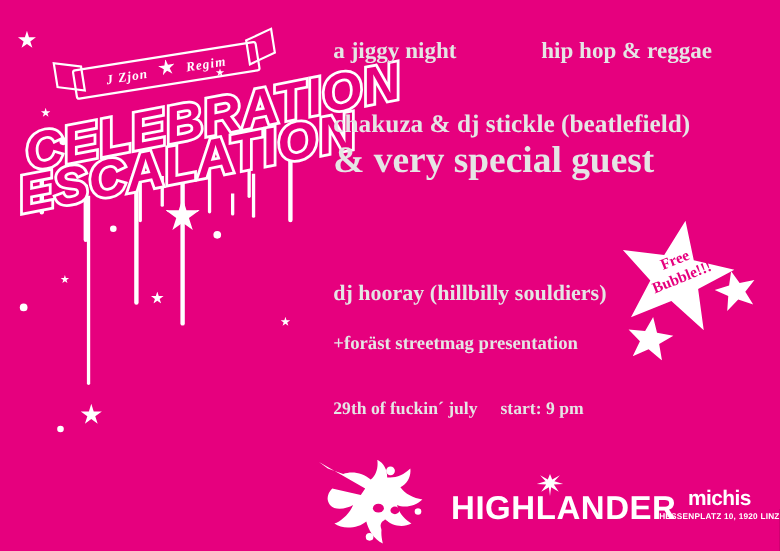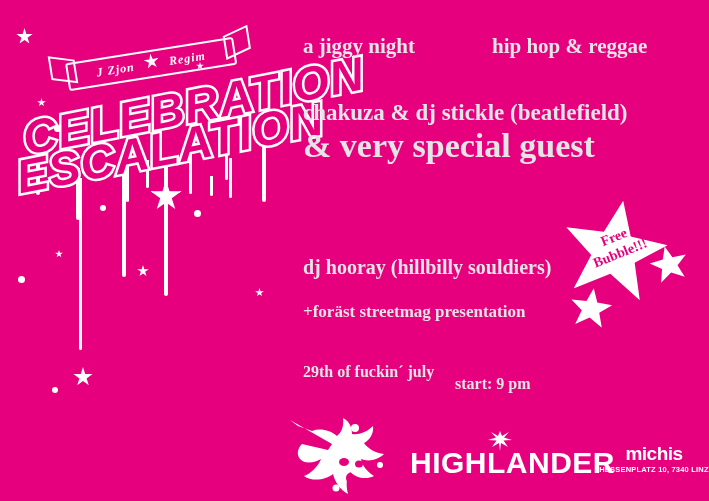--- a/index.html
+++ b/index.html
@@ -133,21 +133,21 @@
     white-space: nowrap;
   }
   #tagline-1 { left: 303px; top: 34px; font-size: 21px; }
   #tagline-2 { left: 492px; top: 34px; font-size: 21px; }
   #lineup-1  { left: 303px; top: 100px; font-size: 23px; }
   #lineup-2  { left: 303px; top: 127px; font-size: 34px; }
   #dj-1      { left: 303px; top: 229px; font-size: 22px; }
   #dj-2      { left: 303px; top: 256px; font-size: 20px; }
   #presenter { left: 303px; top: 302px; font-size: 17px; }
   #datetime-1 { left: 303px; top: 363px; font-size: 16px; }
-  #datetime-2 { left: 455px; top: 363px; font-size: 16px; margin-top: 12px; }
+  #datetime-2 { left: 455px; top: 363px; font-size: 16px; }
 
   
   #bubble-cluster {
     position: absolute;
     left: 554px;
     top: 198px;
     width: 150px;
     height: 140px;
   }
   #bubble-star-main {
@@ -345,18 +345,18 @@
 
     <div id="highlander-logo">
       <svg id="highlander-leaf" viewBox="0 0 26 20">
         <path fill="#ffffff" d="M13,20 L12,12 L5,16 L9.5,9.5 L1,9 L9,6.5 L4,1 L11,5 L13,0 L15,5 L22,1 L17,6.5 L25,9 L16.5,9.5 L21,16 L14,12 Z"></path>
       </svg>
       <div id="highlander-text">HIGHLANDER</div>
     </div>
 
     <div id="michis-logo">
       <div class="michis-line">michis</div>
-      <div id="michis-address">HESSENPLATZ 10, 7340 LINZ</div>
+      <div id="michis-address">HESSENPLATZ 10, 1920 LINZ</div>
     </div>
 
   </div>
 
 </div>
 
 </body></html>

